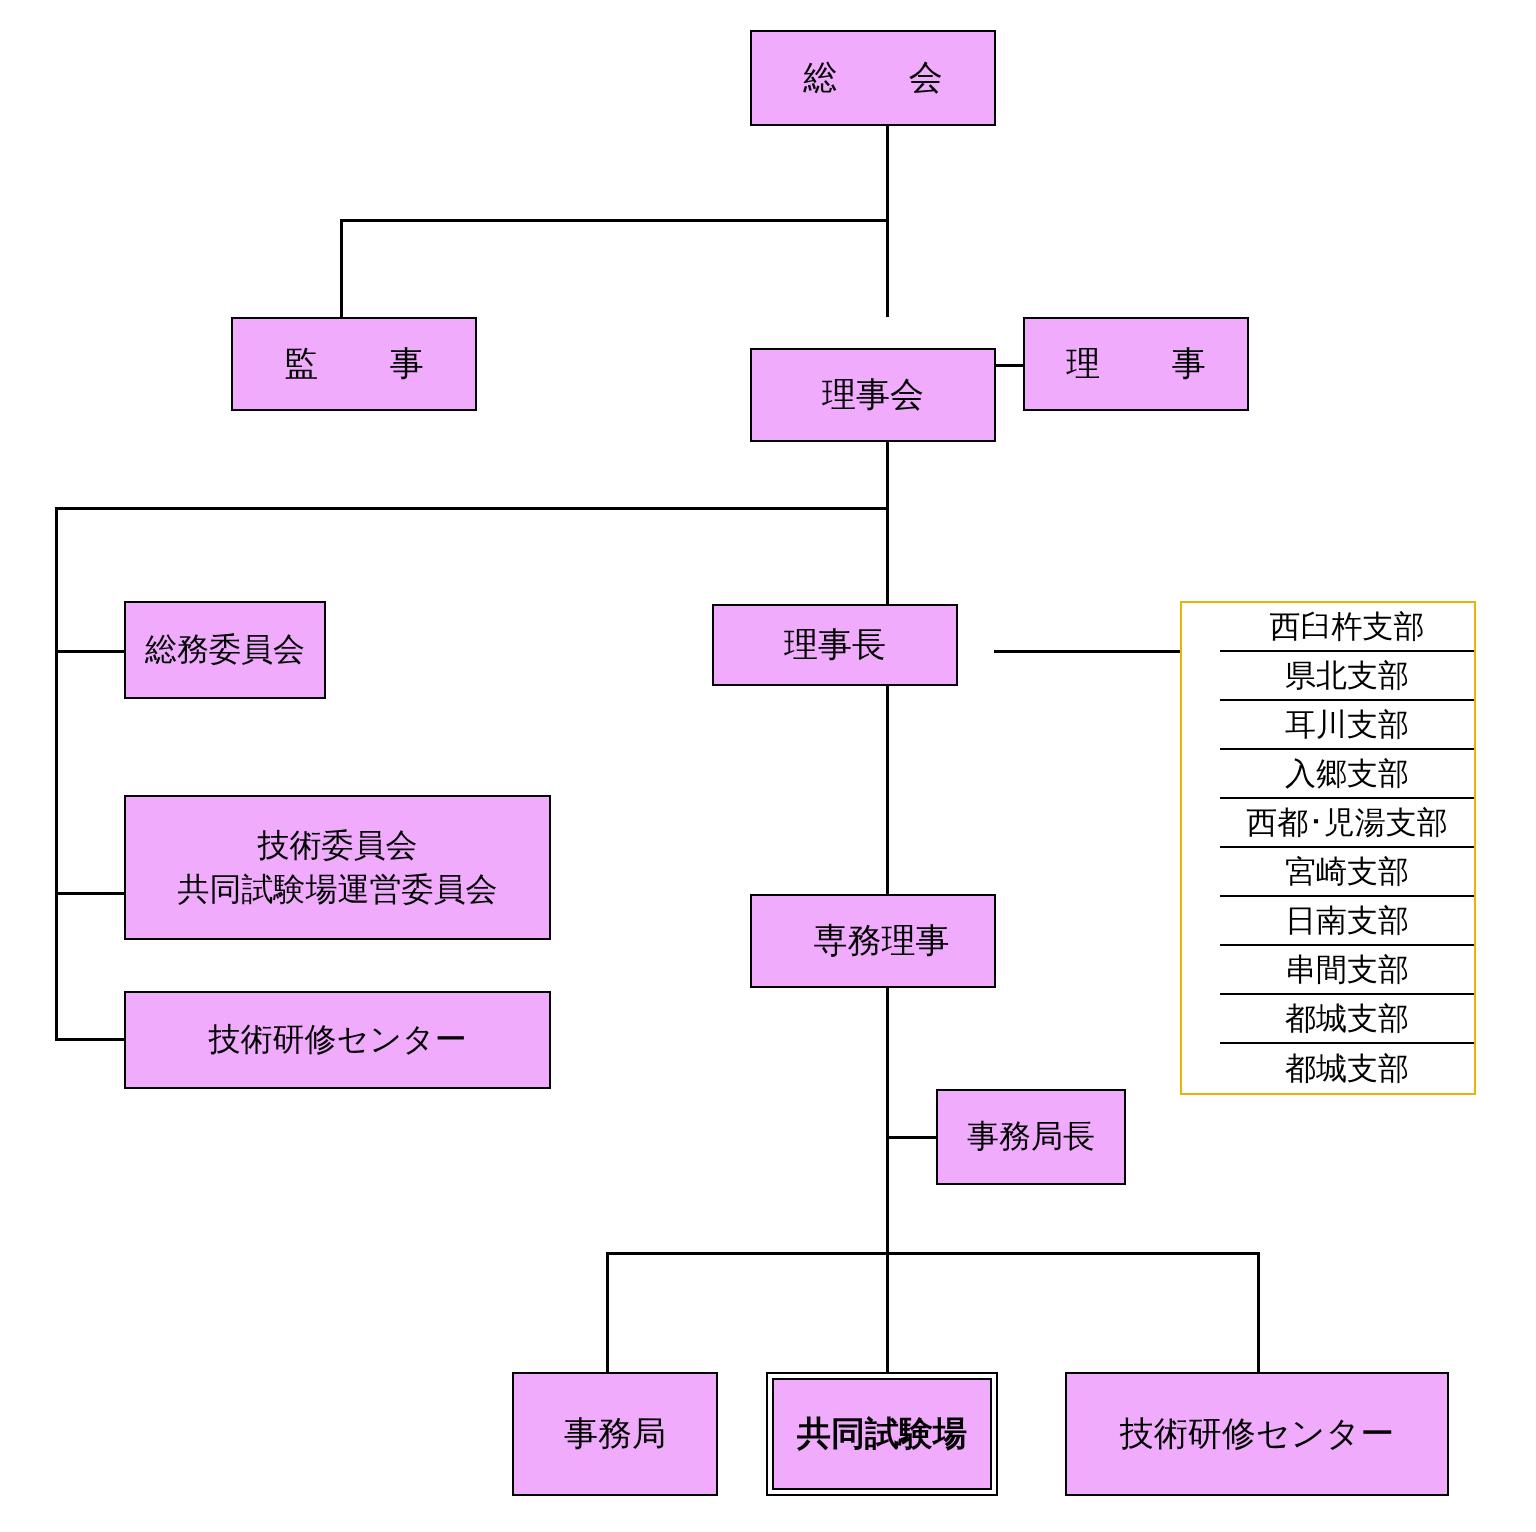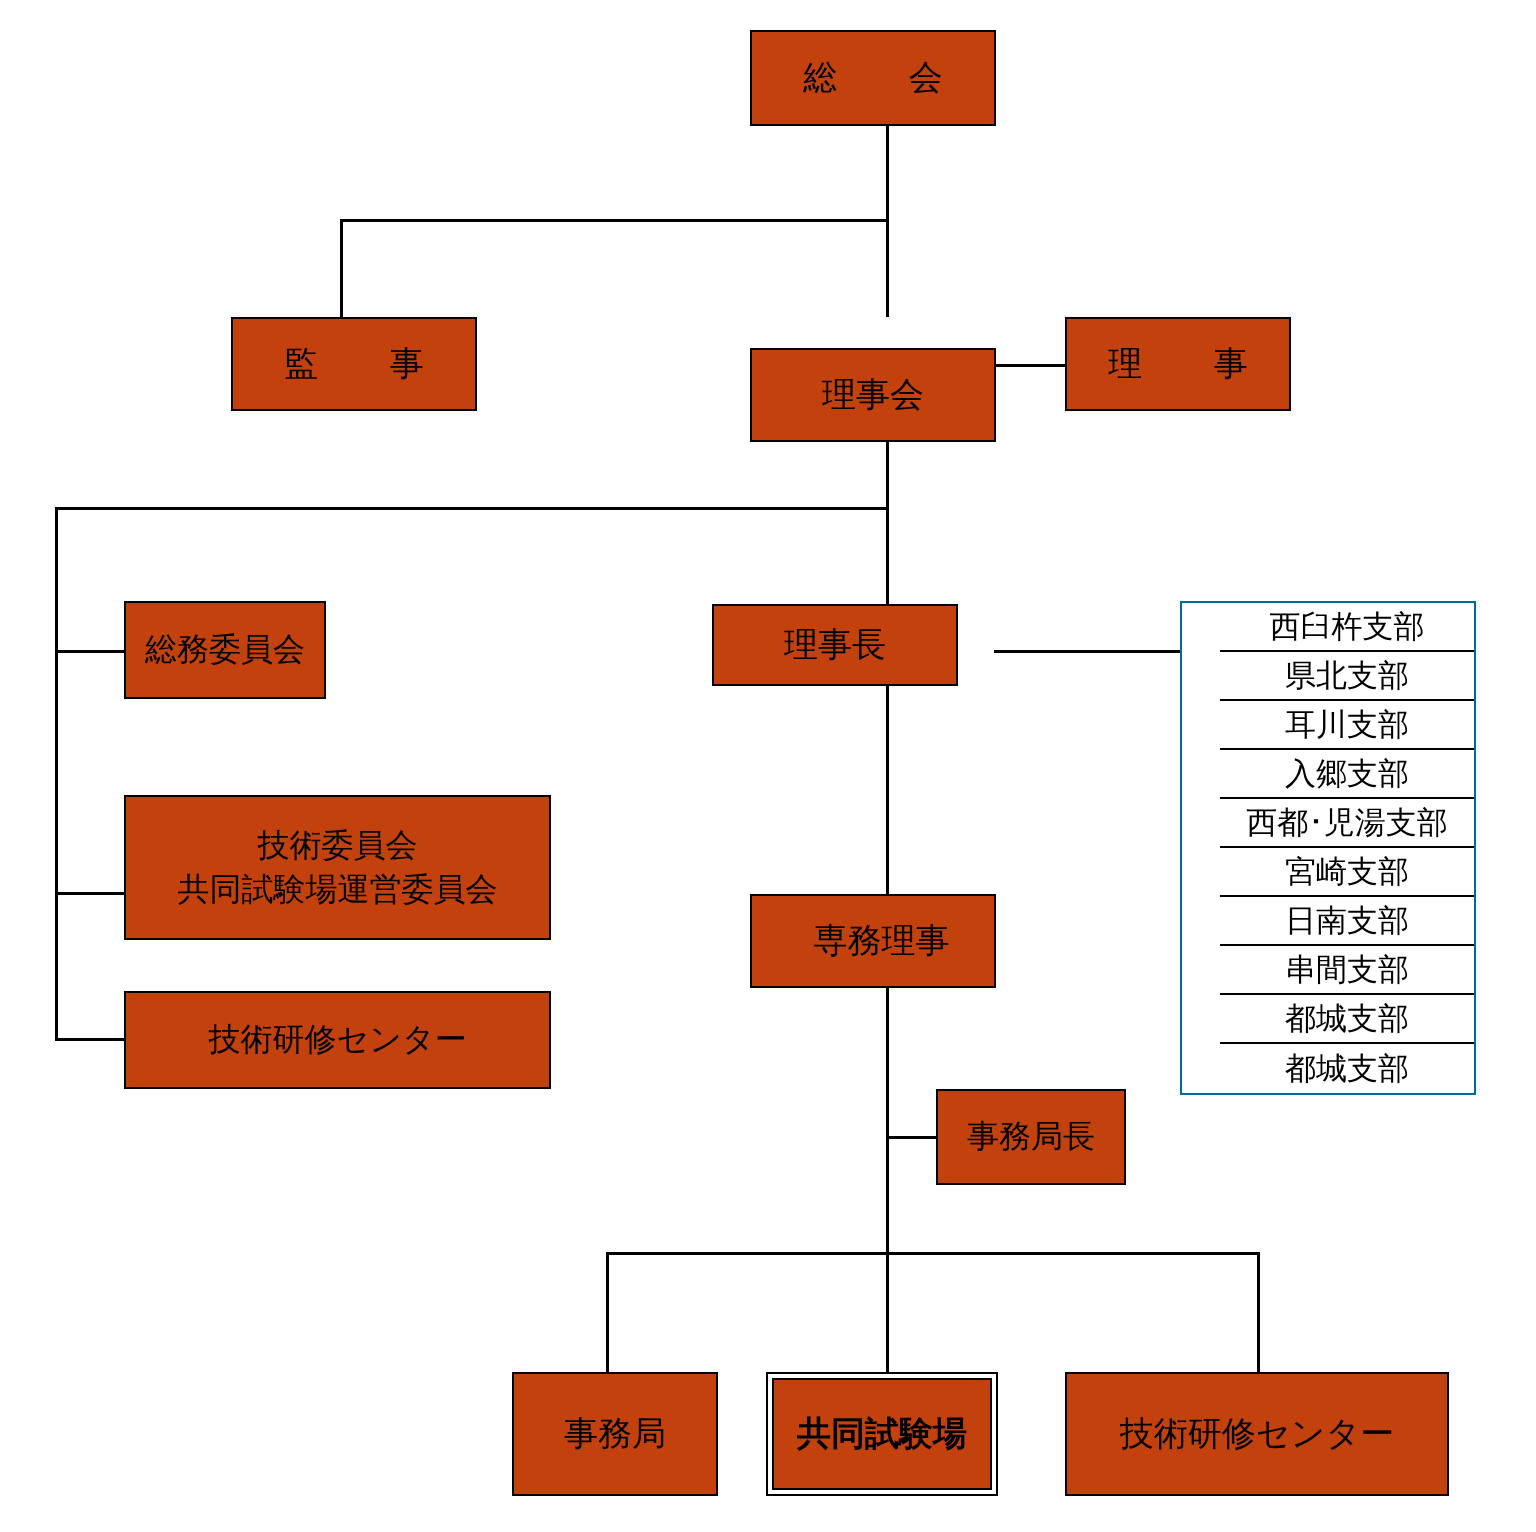--- a/index.html
+++ b/index.html
@@ -15,21 +15,21 @@
     position: relative;
     width: 1536px;
     height: 1532px;
     background: #ffffff;
     overflow: hidden;
   }
   .node {
     position: absolute;
     box-sizing: border-box;
     border: 2px solid #000000;
-    background: #c2410c;
+    background: #f0abfc;
     display: flex;
     flex-direction: column;
     align-items: center;
     justify-content: center;
     text-align: center;
     line-height: 1.35;
     z-index: 3;
   }
   .node .line-txt {
     display: block;
@@ -46,21 +46,21 @@
     box-shadow: inset 0 0 0 4px #ffffff, inset 0 0 0 6px #000000;
   }
   .conn {
     position: absolute;
     background: #000000;
     z-index: 1;
   }
   .branch-list {
     position: absolute;
     box-sizing: border-box;
-    border: 2px solid #0369a1;
+    border: 2px solid #eab308;
     background: #ffffff;
     z-index: 3;
     padding-left: 38px;
   }
   .branch-item {
     box-sizing: border-box;
     height: 49px;
     display: flex;
     align-items: center;
     justify-content: center;
@@ -113,21 +113,21 @@
   </div>
 
   <div class="node fs34" style="left:231px; top:317px; width:246px; height:94px;">
     <span class="line-txt t-wide">監　事</span>
   </div>
 
   <div class="node fs34" style="left:750px; top:317px; width:246px; height:94px;margin-top:31px;">
     <span class="line-txt">理事会</span>
   </div>
 
-  <div class="node fs34" style="left:1065px; top:317px; width:226px; height:94px;">
+  <div class="node fs34" style="left:1023px; top:317px; width:226px; height:94px;">
     <span class="line-txt t-wide">理　事</span>
   </div>
 
   <div class="node fs32" style="left:124px; top:601px; width:202px; height:98px;">
     <span class="line-txt">総務委員会</span>
   </div>
 
   <div class="node fs32" style="left:124px; top:795px; width:427px; height:145px;">
     <span class="line-txt">技術委員会</span>
     <span class="line-txt">共同試験場運営委員会</span>

